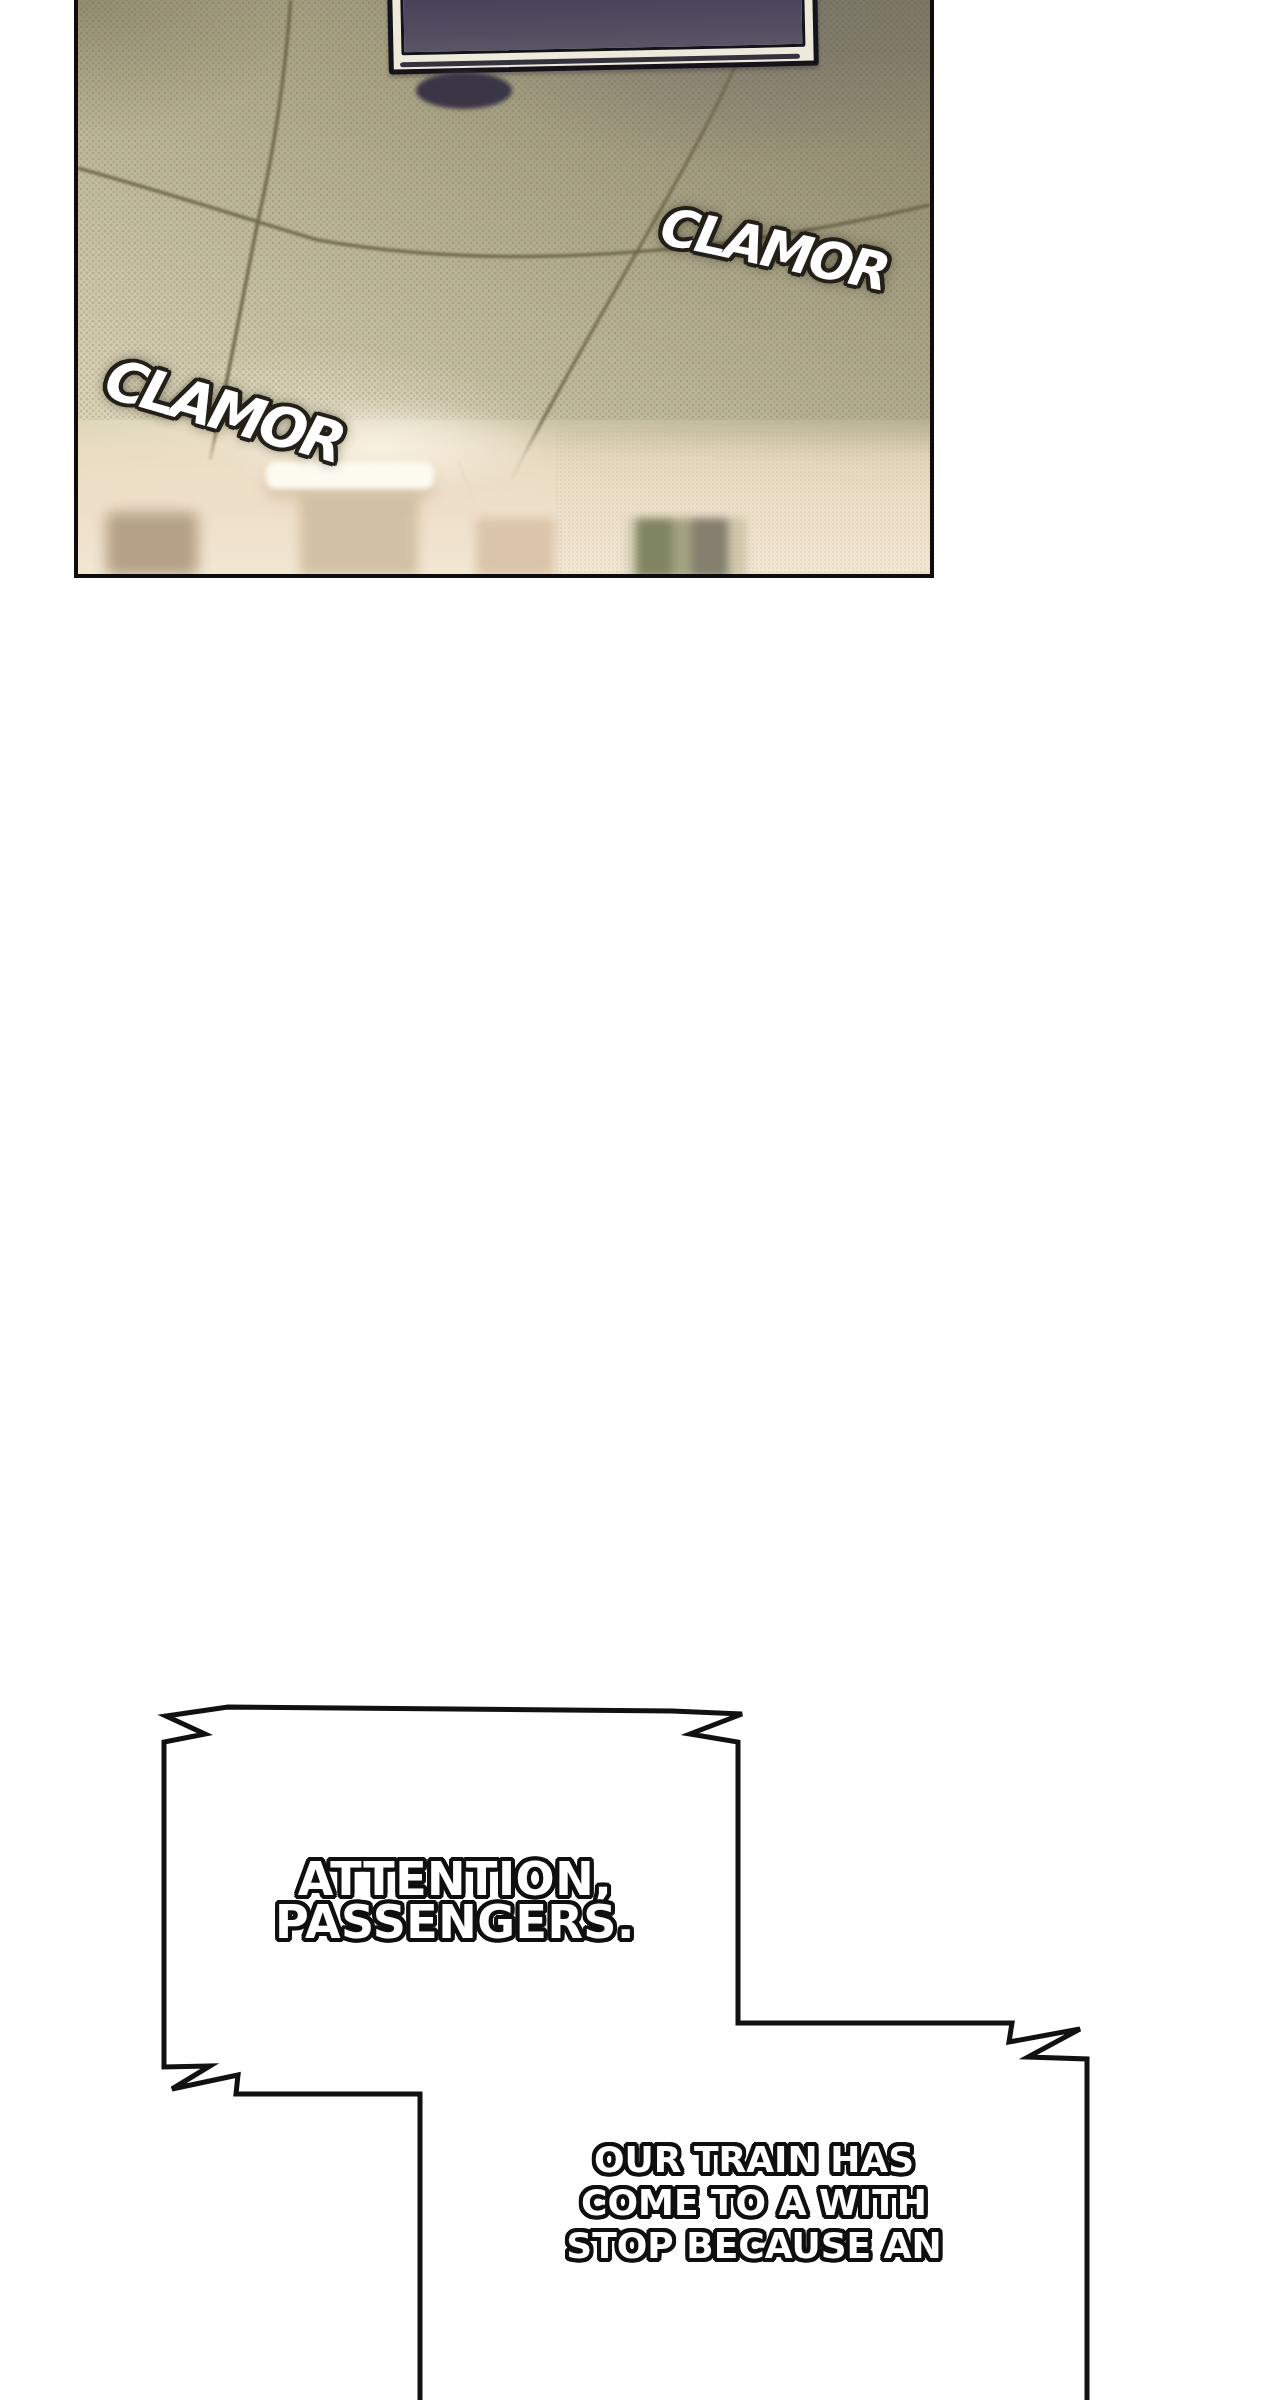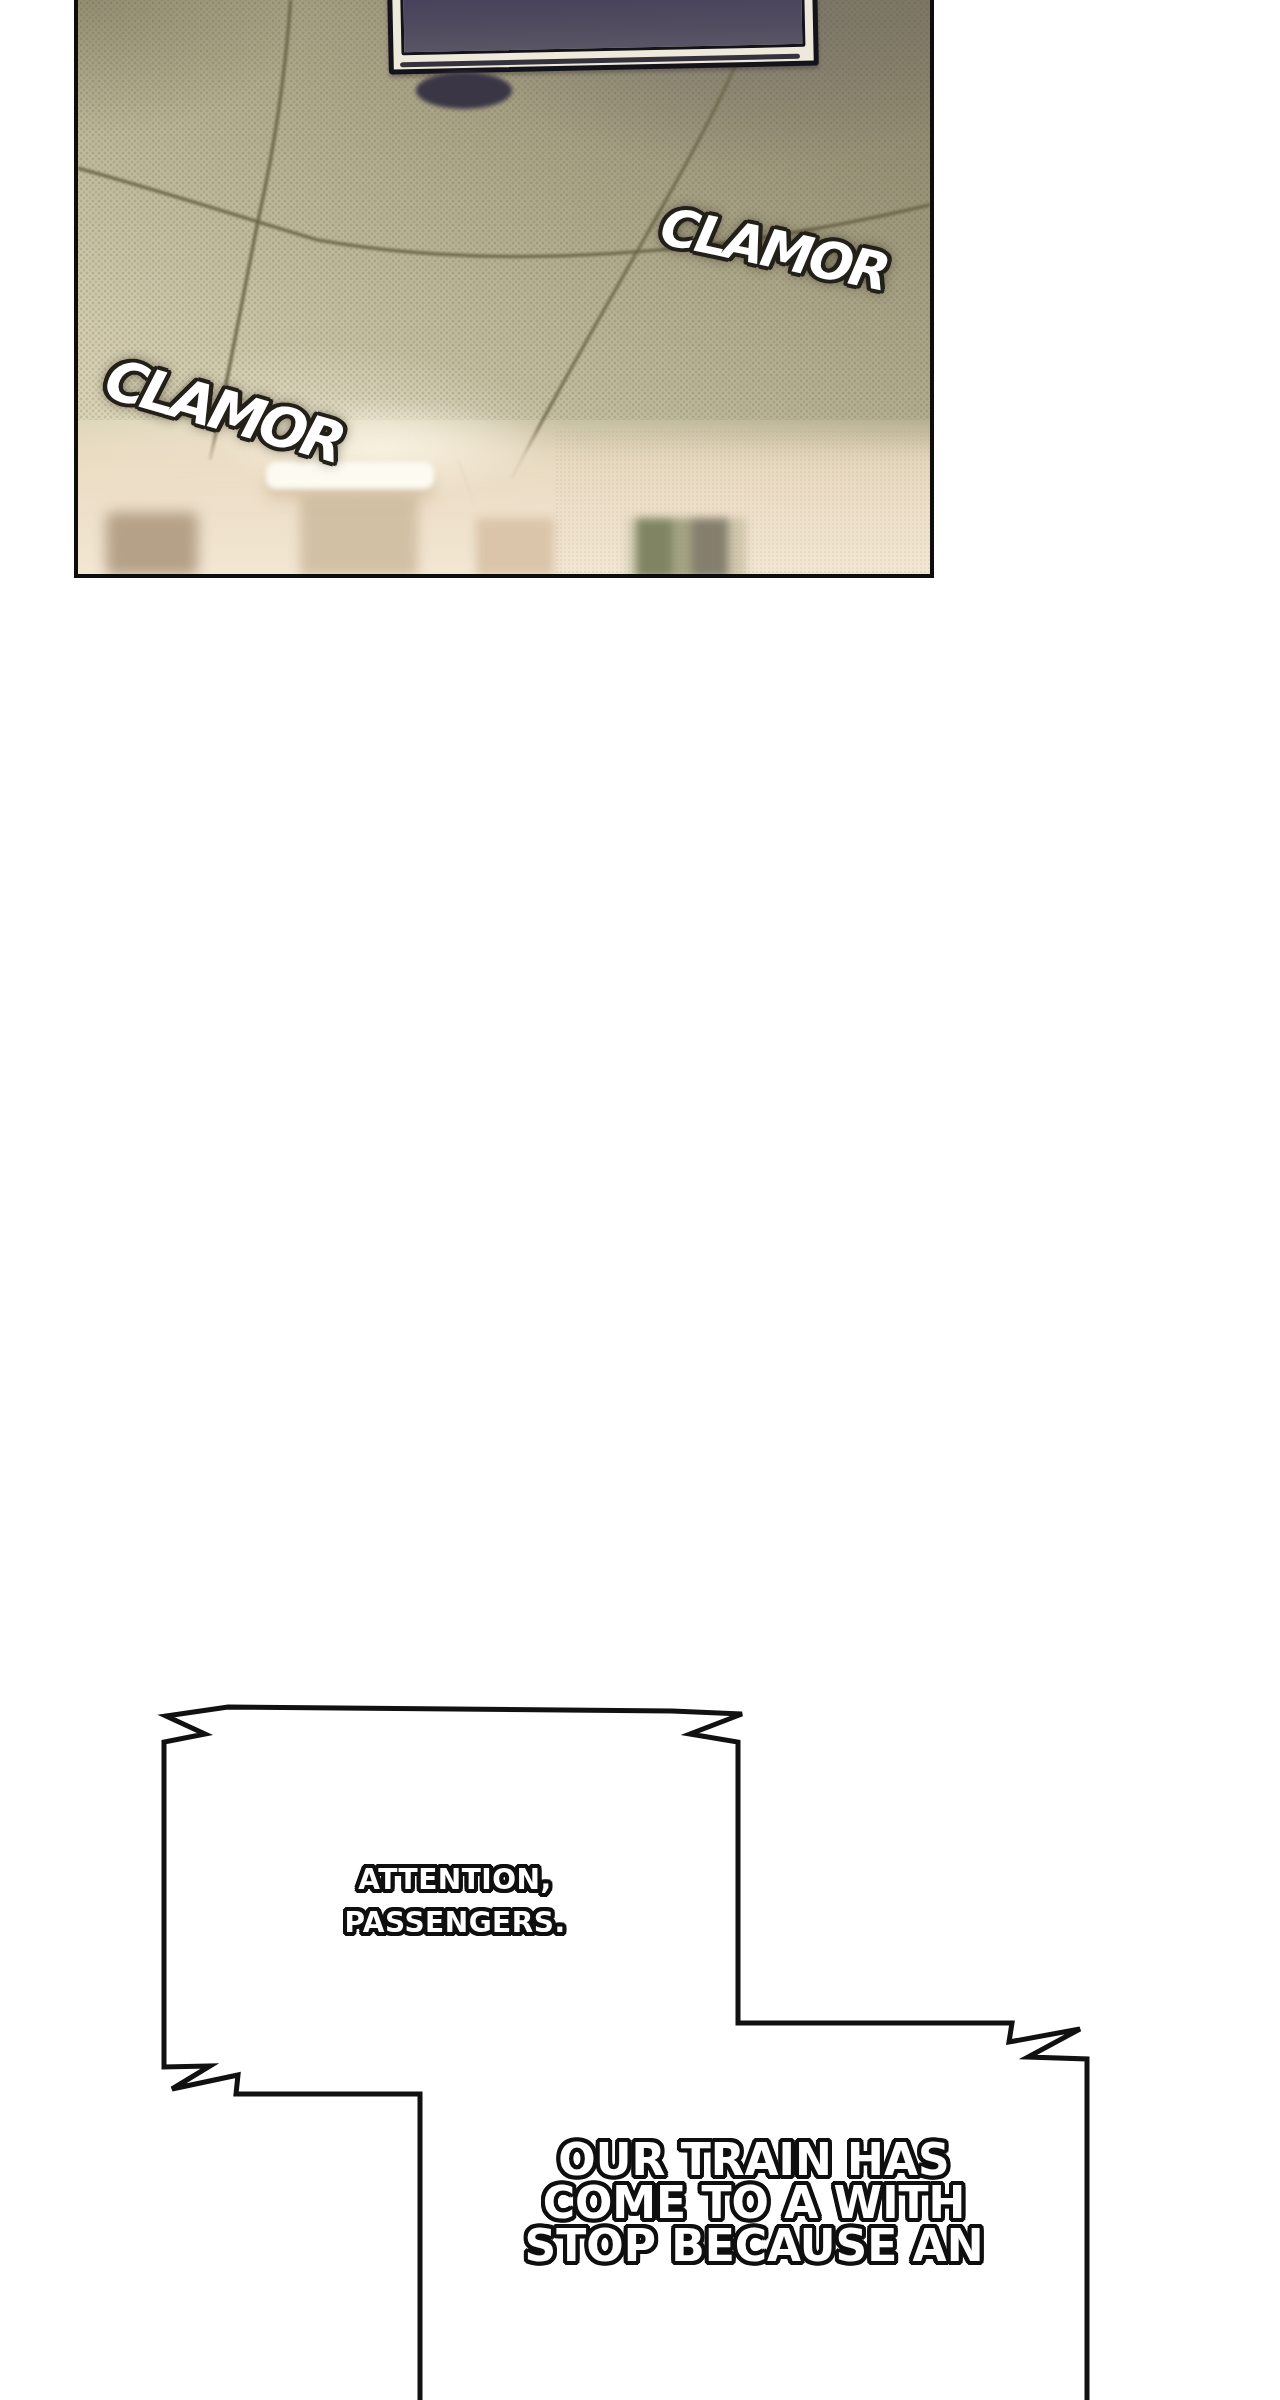--- a/index.html
+++ b/index.html
@@ -64,23 +64,23 @@
       transform-origin:left top;}
 
   
   .bubble-svg{position:absolute;left:0;top:0;width:1280px;height:2400px;}
   .bubble-text{position:absolute;text-align:center;color:#ffffff;font-weight:800;
       text-shadow:
         -4px 0 0 #0f0f0f, 4px 0 0 #0f0f0f, 0 -4px 0 #0f0f0f, 0 4px 0 #0f0f0f,
         -3px -3px 0 #0f0f0f, 3px -3px 0 #0f0f0f, -3px 3px 0 #0f0f0f, 3px 3px 0 #0f0f0f,
         -4px -2px 0 #0f0f0f, -4px 2px 0 #0f0f0f, 4px -2px 0 #0f0f0f, 4px 2px 0 #0f0f0f,
         -2px -4px 0 #0f0f0f, 2px -4px 0 #0f0f0f, -2px 4px 0 #0f0f0f, 2px 4px 0 #0f0f0f;}
-  .bubble-text-upper{left:164px;top:1858px;width:582px;font-size:28px;line-height:43px;
+  .bubble-text-upper{left:164px;top:1858px;width:582px;font-size:46px;line-height:43px;
       letter-spacing:0.5px;}
-  .bubble-text-lower{left:420px;top:2138px;width:668px;font-size:44px;line-height:43px;
+  .bubble-text-lower{left:420px;top:2138px;width:668px;font-size:36px;line-height:43px;
       letter-spacing:0px;}
 </style>
 </head>
 <body>
 
 <div class="page">
 
   <div class="panel">
     <div class="ceiling"></div>
     <div class="halftone"></div>

